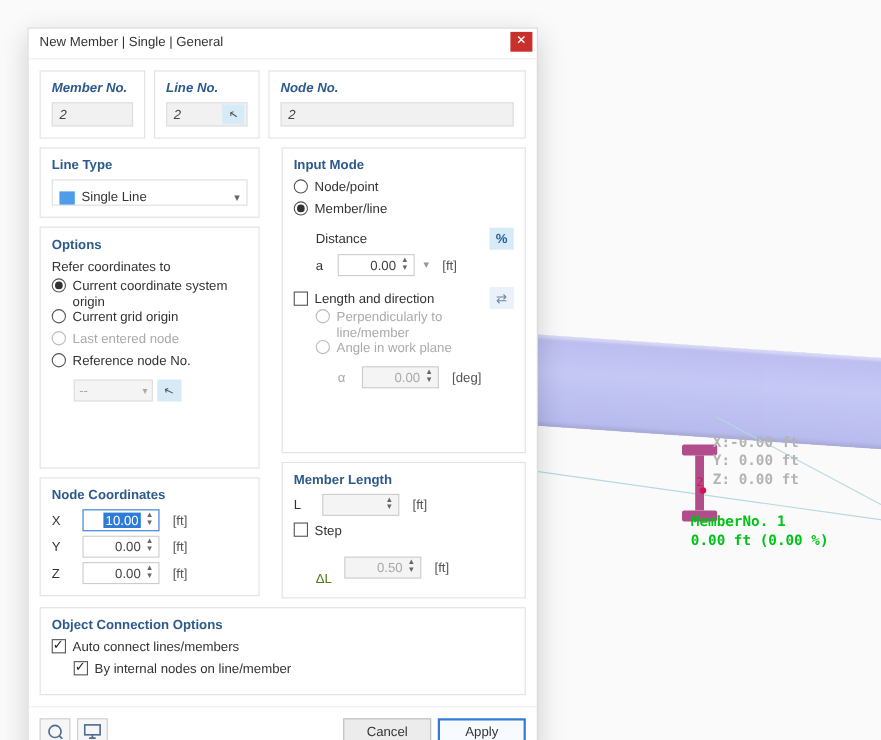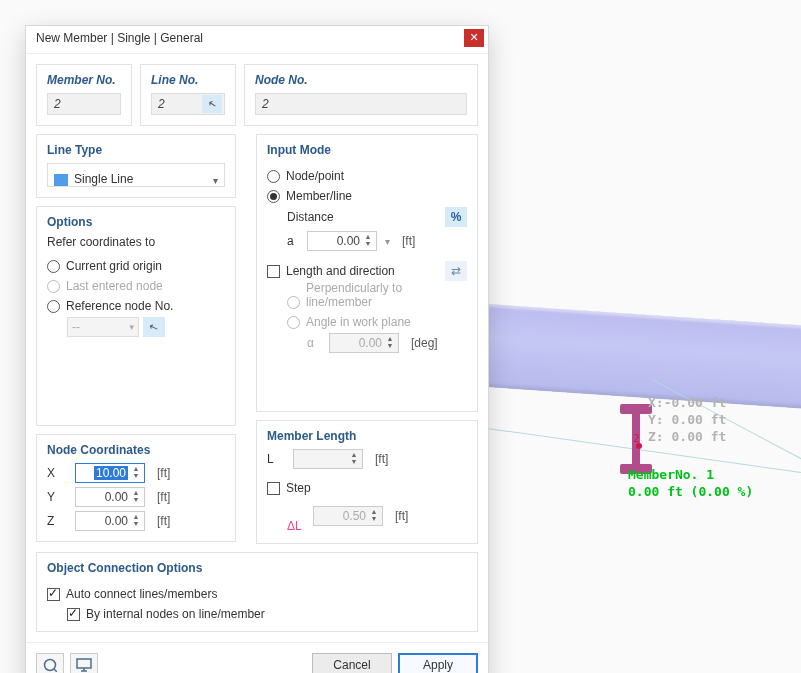--- a/index.html
+++ b/index.html
@@ -186,21 +186,21 @@
     background: #fff;
     padding: 0 6px;
     display: flex;
     align-items: flex-end;
     position: relative;
   }
   .select .sqicon { width: 14px; height: 12px; background: #4f9de8; margin-right: 6px; }
   .select .caret { position: absolute; right: 6px; color: #666; font-size: 10px; }
   .radio-row, .check-row {
     display: flex;
-    align-items: flex-end;
+    align-items: flex-start;
     gap: 6px;
     min-height: 20px;
   }
   .radio {
     width: 13px; height: 13px;
     border: 1px solid #555;
     border-radius: 50%;
     position: relative;
     flex-shrink: 0;
   }
@@ -379,20 +379,24 @@
             <span>Single Line</span>
             <span class="caret">▾</span>
           </div>
         </div>
 
         <div class="group" style="min-height:220px;">
           <div class="group-title">Options</div>
           <div style="margin-bottom:4px;">Refer coordinates to</div>
 
           <div class="radio-row">
+            <span class="radio selected"></span>
+            <span>Current coordinate system origin</span>
+          </div>
+          <div class="radio-row">
             <span class="radio"></span>
             <span>Current grid origin</span>
           </div>
           <div class="radio-row">
             <span class="radio disabled"></span>
             <span class="disabled-text">Last entered node</span>
           </div>
           <div class="radio-row">
             <span class="radio"></span>
             <span>Reference node No.</span>
@@ -502,21 +506,21 @@
               <span class="val"></span>
               <span class="arrows">▲<br>▼</span>
             </div>
             <span class="unit">[ft]</span>
           </div>
           <div class="check-row" style="margin-top:6px;">
             <span class="check"></span>
             <span>Step</span>
           </div>
           <div class="len-row sub">
-            <span style="width:18px; color:#ec4899;margin-top:20px;">ΔL</span>
+            <span style="width:18px; color:#4d7c0f;margin-top:20px;">ΔL</span>
             <div class="spin">
               <span class="val disabled-text">0.50</span>
               <span class="arrows">▲<br>▼</span>
             </div>
             <span class="unit disabled-text">[ft]</span>
           </div>
         </div>
       </div>
     </div>
 

